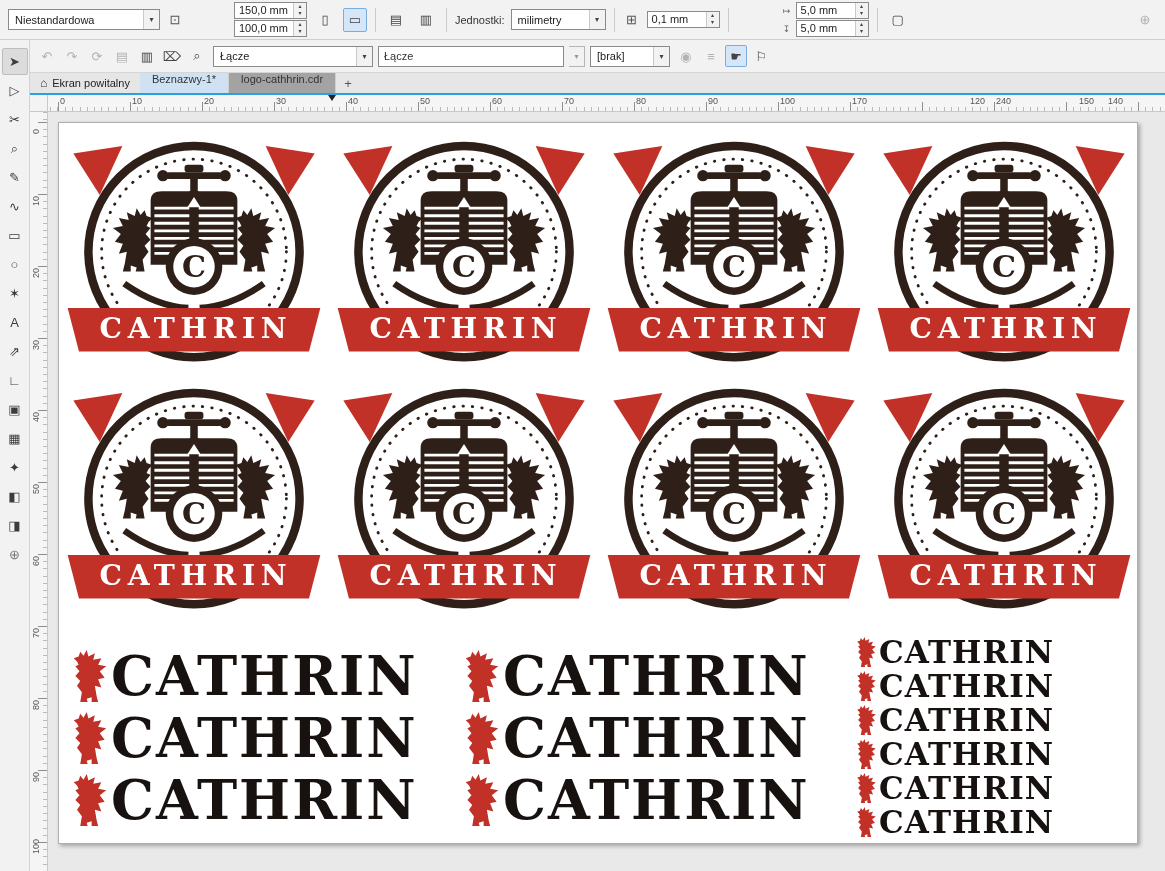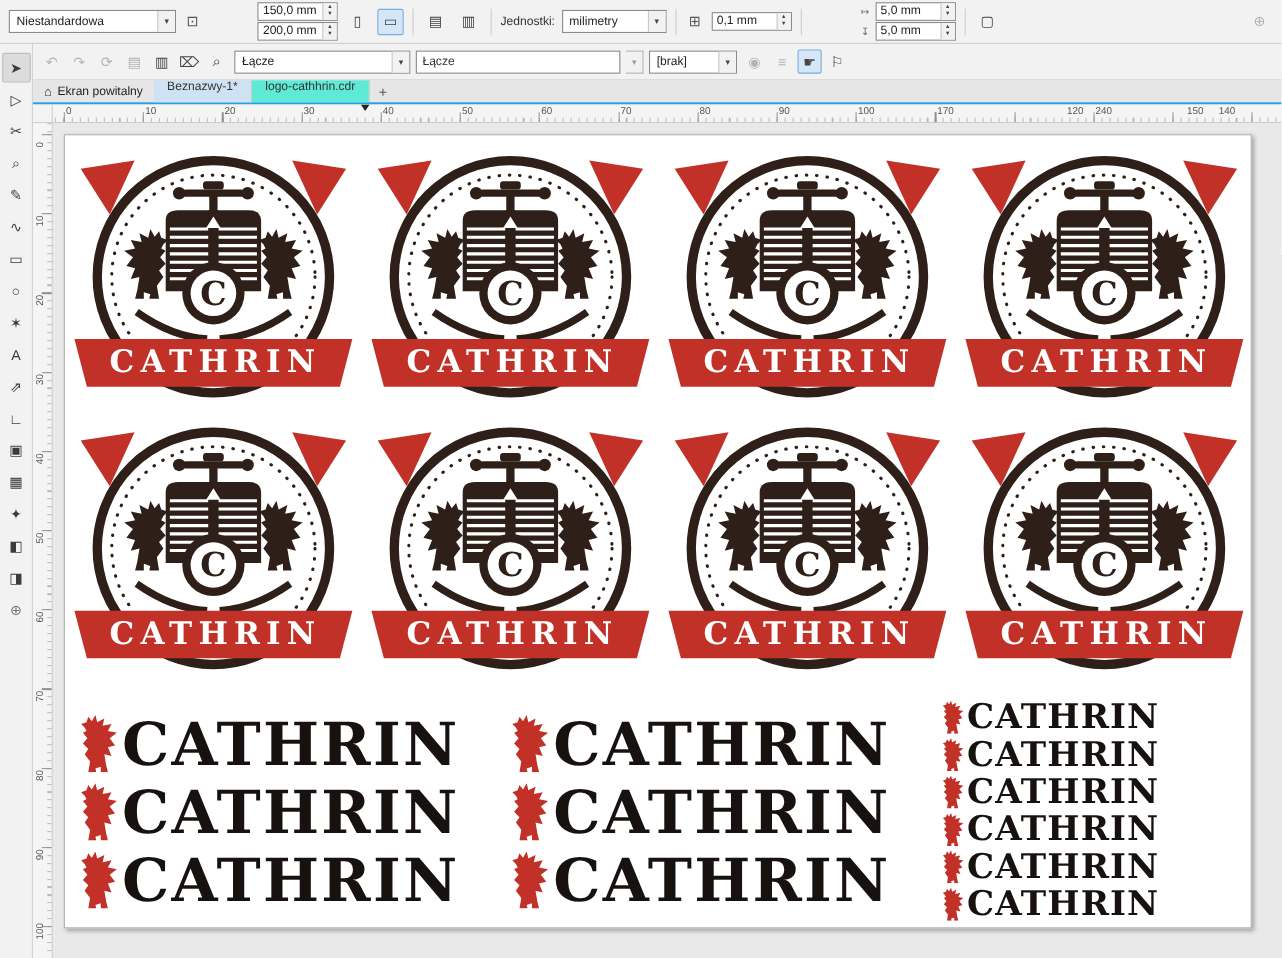--- a/index.html
+++ b/index.html
@@ -42,21 +42,21 @@
   .sb-ic.active { background:#d5e6f8; border-color:#7aade0; }
   .link-input { height:21px; width:186px; border:1px solid #8a8a8a; background:#fff; padding:0 5px; font-family:inherit; font-size:11px; color:#333; }
   .dd-btn { width:16px; height:21px; border:1px solid #b5b5b5; border-left:none; background:#f2f2f2; color:#999; font-size:8px; display:flex; align-items:center; justify-content:center; }
 
   
   .tabbar { height:22px; background:#e6e6e6; display:flex; align-items:stretch; border-bottom:2px solid #2aa0e0; }
   .welcome { display:flex; align-items:center; gap:5px; padding:0 10px; color:#222; }
   .home-ic { font-size:12px; color:#333; }
   .tab { display:flex; padding:0 12px; border-right:1px solid #cfcfcf; color:#333; cursor:default; }
   .tab.blue { background:#cfe2f3; }
-  .tab.current { background:#5eead4; }
+  .tab.current { background:#a3a3a3; }
   .newtab { width:24px; display:flex; align-items:center; justify-content:center; color:#555; font-size:13px; }
 
   
   .hruler-row { height:17px; display:flex; }
   .ruler-corner { width:18px; height:17px; background:#f3f3f3; border-right:1px solid #c9c9c9; border-bottom:1px solid #c9c9c9; }
   .hruler { position:relative; flex:1; background:#f5f5f5; border-bottom:1px solid #c9c9c9; overflow:hidden;
     background-image:
       repeating-linear-gradient(to right,#8f8f8f 0 1px,transparent 1px 72px),
       repeating-linear-gradient(to right,#b9b9b9 0 1px,transparent 1px 7.2px);
     background-size:100% 9px,100% 4px; background-position:10px 100%,10px 100%; background-repeat:repeat-x; }
@@ -101,21 +101,21 @@
     <span class="pb-ic">⊡</span>
     <div class="dim-stack">
       <div class="spinfield">
         <span class="sf-text">150,0 mm</span>
         <span class="sf-spin">
             <i>▴</i>
             <i>▾</i>
           </span>
       </div>
       <div class="spinfield">
-        <span class="sf-text">200,0 mm</span>
+        <span class="sf-text">100,0 mm</span>
         <span class="sf-spin">
             <i>▴</i>
             <i>▾</i>
           </span>
       </div>
     </div>
     <div class="btn">
         <span>▯</span>
       </div>
     <div class="btn active">

